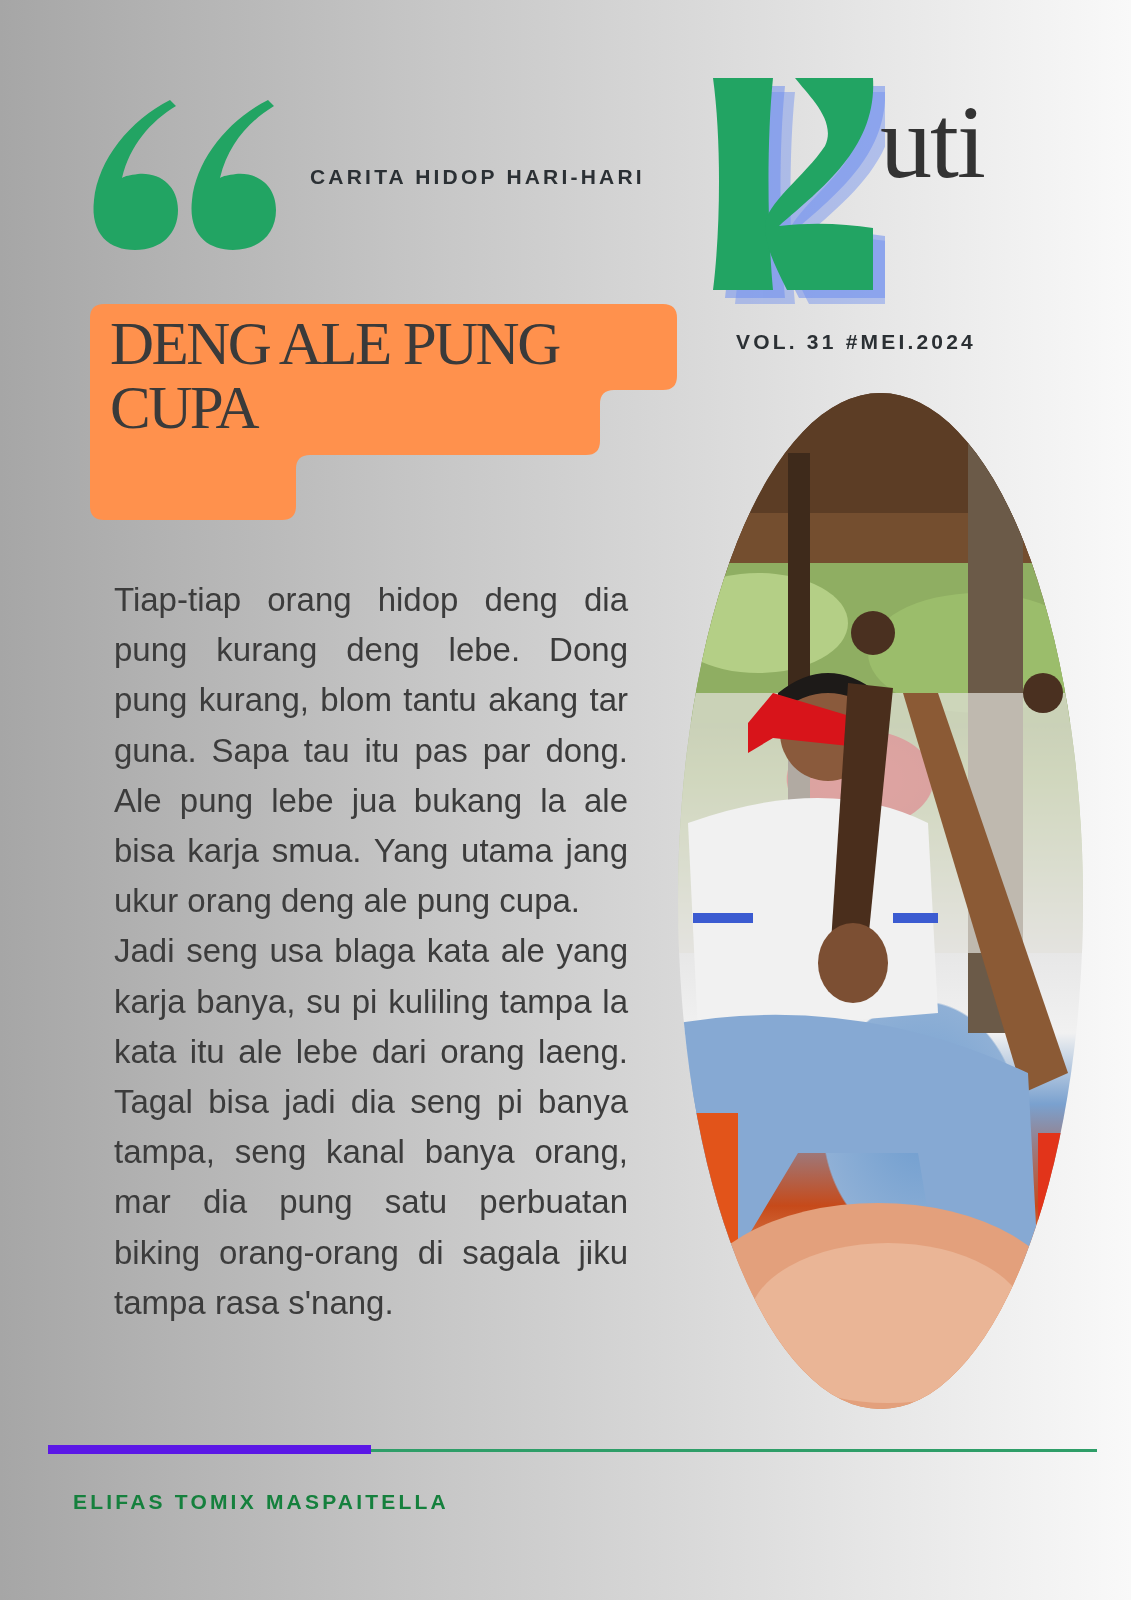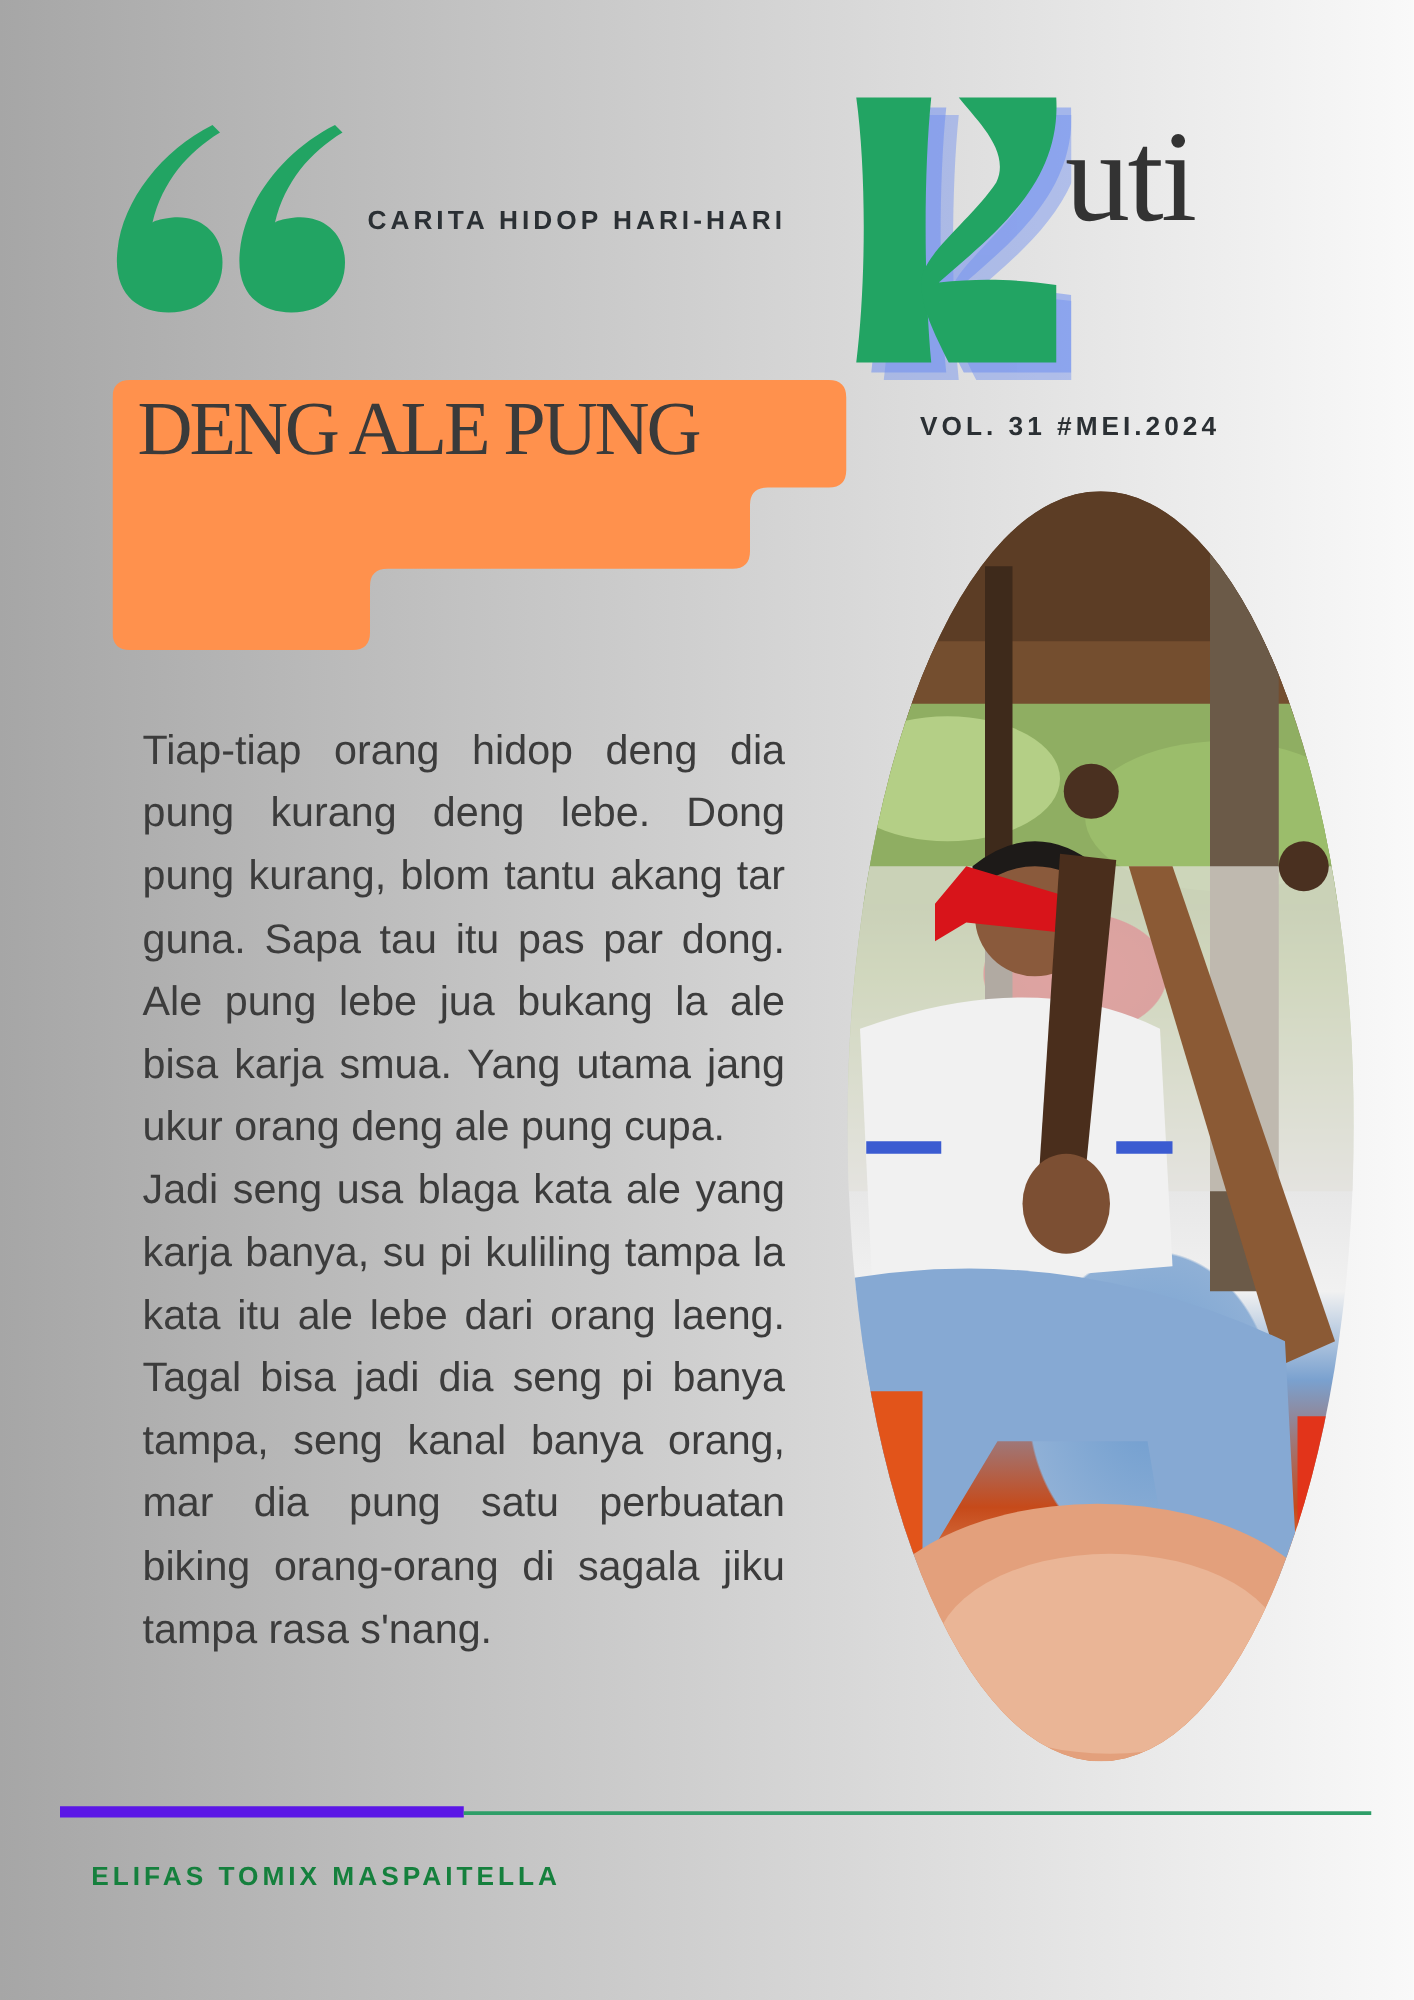--- a/index.html
+++ b/index.html
@@ -7,26 +7,26 @@
     width: 1131px; height: 1600px; position: relative; overflow: hidden;
     background: linear-gradient(90deg, #a6a6a6 0%, #c4c4c4 35%, #dcdcdc 65%, #f9f9f9 100%);
     font-family: "Liberation Sans", sans-serif;
   }
   .abs { position: absolute; }
 
   
   .quote-mark { left: 90px; top: 100px; width: 200px; height: 160px; }
 
   .kicker {
-    left: 294px; top: 165px; font-size: 21px; font-weight: bold;
+    left: 310px; top: 165px; font-size: 21px; font-weight: bold;
     letter-spacing: 3.2px; color: #2b3034; white-space: nowrap;
   }
 
   
-  .logo { left: 677px; top: 76px; width: 360px; height: 250px; }
+  .logo { left: 705px; top: 76px; width: 360px; height: 250px; }
   .logo-uti, .logo-ata {
     position: absolute; font-family: "Liberation Serif", "DejaVu Serif", serif;
     color: #333333; line-height: 1; white-space: nowrap;
   }
   .logo-uti { left: 175px; top: 14px; font-size: 104px; letter-spacing: -2px; }
   .logo-ata { left: 172px; top: 140px; font-size: 104px; letter-spacing: -2px; }
   .vol {
     left: 736px; top: 330px; font-size: 21px; font-weight: bold;
     letter-spacing: 3.2px; color: #2b3034; white-space: nowrap;
   }
@@ -99,20 +99,21 @@
   </svg>
   <div class="logo-uti">uti</div>
 </div>
 <div class="abs vol">VOL. 31 #MEI.2024</div>
 
 <svg class="abs headline-bg" viewBox="0 0 600 216">
   <path fill="#ff914d" d="M14 0 H573 Q587 0 587 14 V72 Q587 86 573 86 H524 Q510 86 510 100 V137 Q510 151 496 151 H220 Q206 151 206 165 V202 Q206 216 192 216 H14 Q0 216 0 202 V14 Q0 0 14 0 Z"></path>
 </svg>
 <div class="abs headline">
   <div>DENG ALE PUNG</div>
+  <div>CUPA</div>
 </div>
 
 <div class="abs body-text">
   <p>Tiap-tiap orang hidop deng dia pung kurang deng lebe. Dong pung kurang, blom tantu akang tar guna. Sapa tau itu pas par dong. Ale pung lebe jua bukang la ale bisa karja smua. Yang utama jang ukur orang deng ale pung cupa.</p>
   <p>Jadi seng usa blaga kata ale yang karja banya, su pi kuliling tampa la kata itu ale lebe dari orang laeng. Tagal bisa jadi dia seng pi banya tampa, seng kanal banya orang, mar dia pung satu perbuatan biking orang-orang di sagala jiku tampa rasa s'nang.</p>
 </div>
 
 <div class="abs photo" title="Boy with red headband working sago pith with a wooden tool">
   <svg class="photo-svg" viewBox="0 0 405 1016" preserveAspectRatio="none">
 

